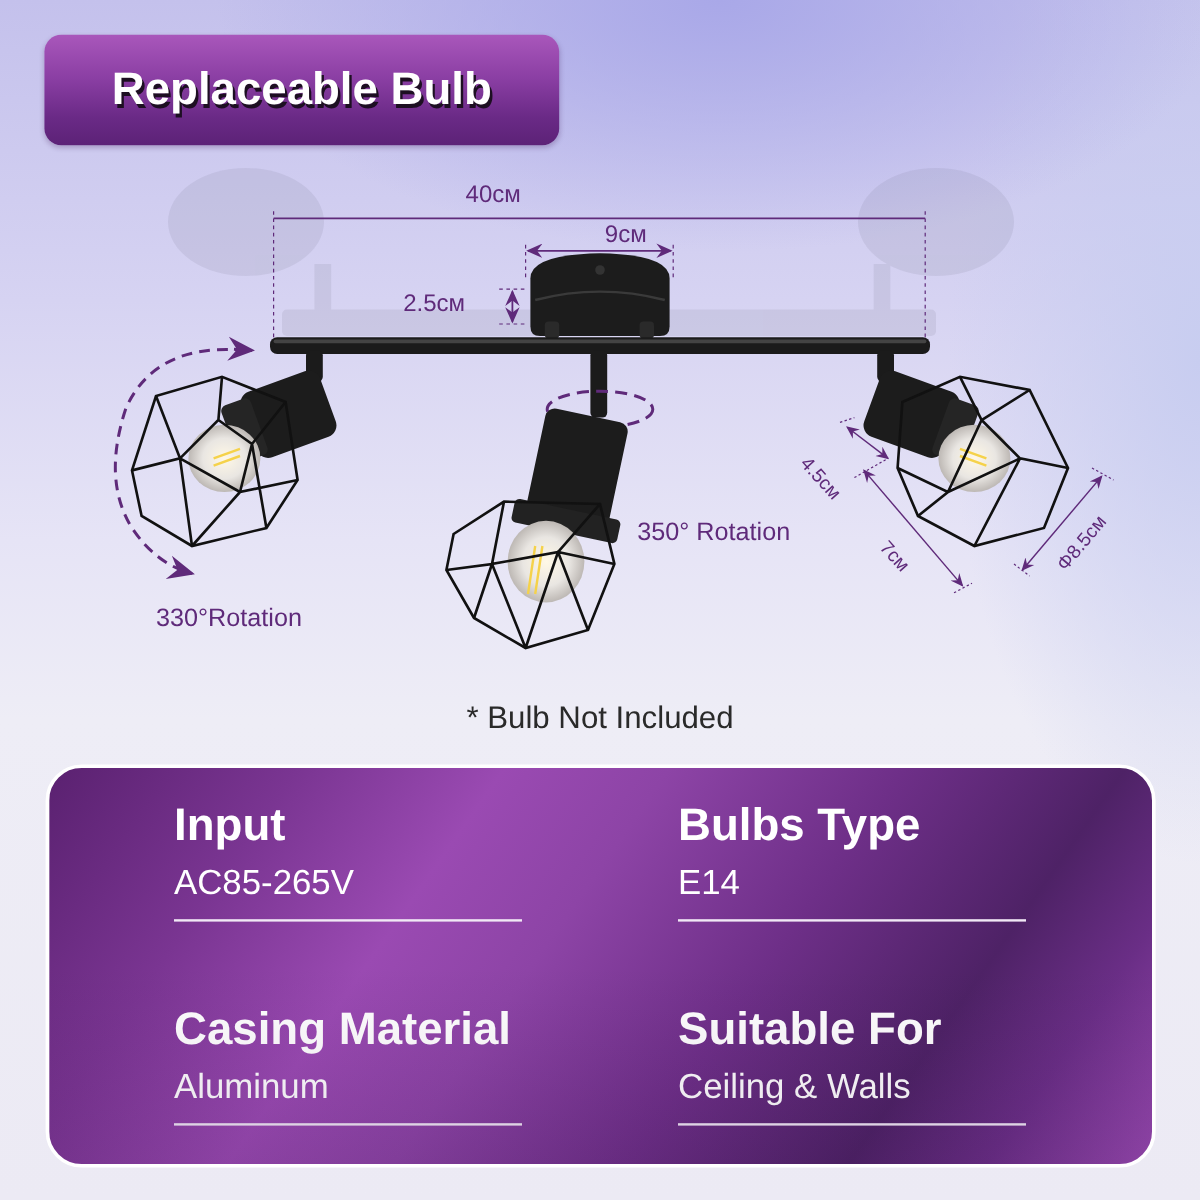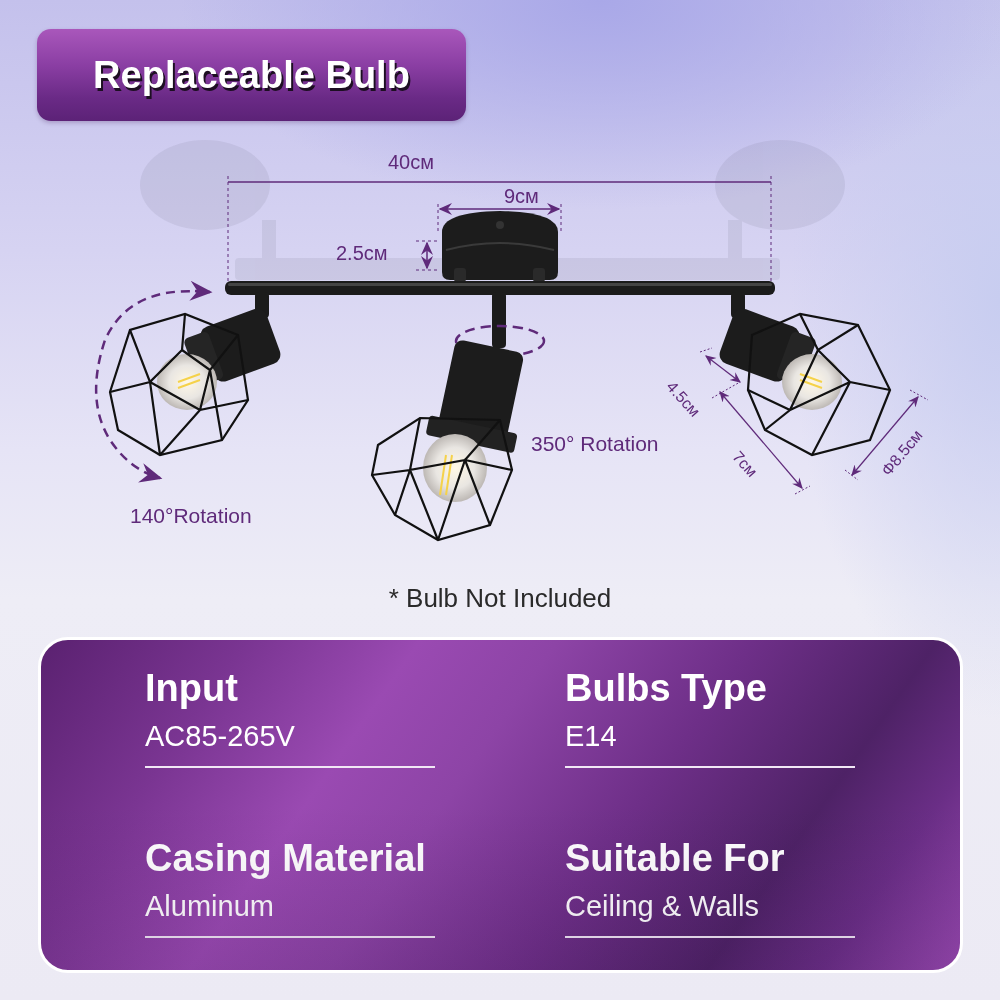--- a/index.html
+++ b/index.html
@@ -165,21 +165,21 @@
     <line x1="910" y1="390" x2="928" y2="400" stroke="#5f2a7a" stroke-width="1" stroke-dasharray="2,2"></line>
   </svg>
 
   <div class="dim-text" style="left:388px; top:21px;">40cм</div>
   <div class="dim-text" style="left:504px; top:55px;">9cм</div>
   <div class="dim-text" style="left:336px; top:112px;">2.5cм</div>
   <div class="dim-text" style="left:676px; top:248px; font-size:16px; transform:rotate(48deg); transform-origin:left top;">4.5cм</div>
   <div class="dim-text" style="left:742px; top:318px; font-size:16px; transform:rotate(48deg); transform-origin:left top;">7cм</div>
   <div class="dim-text" style="left:878px; top:338px; font-size:16px; transform:rotate(-50deg); transform-origin:left top;">Φ8.5cм</div>
 
-  <div class="rot-text" style="left:130px; top:374px;">140°Rotation</div>
+  <div class="rot-text" style="left:130px; top:374px;">330°Rotation</div>
   <div class="rot-text" style="left:531px; top:266px;margin-top:36px;">350° Rotation</div>
 </div>
 
 <div class="note">* Bulb Not Included</div>
 
 <div class="spec-panel">
   <div class="spec" style="left:104px; top:26px;">
     <div class="label">Input</div>
     <div class="value">AC85-265V</div>
     <div class="rule"></div>

